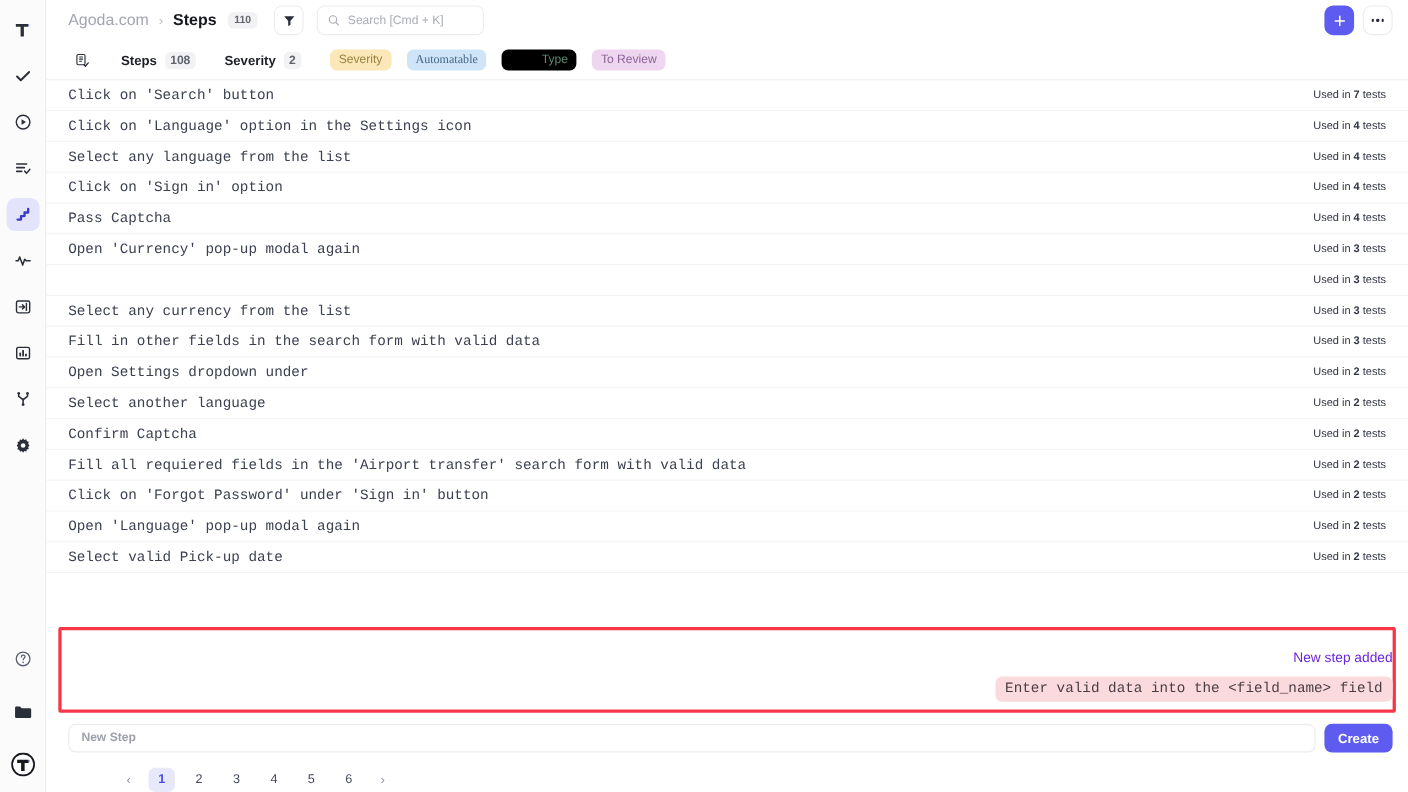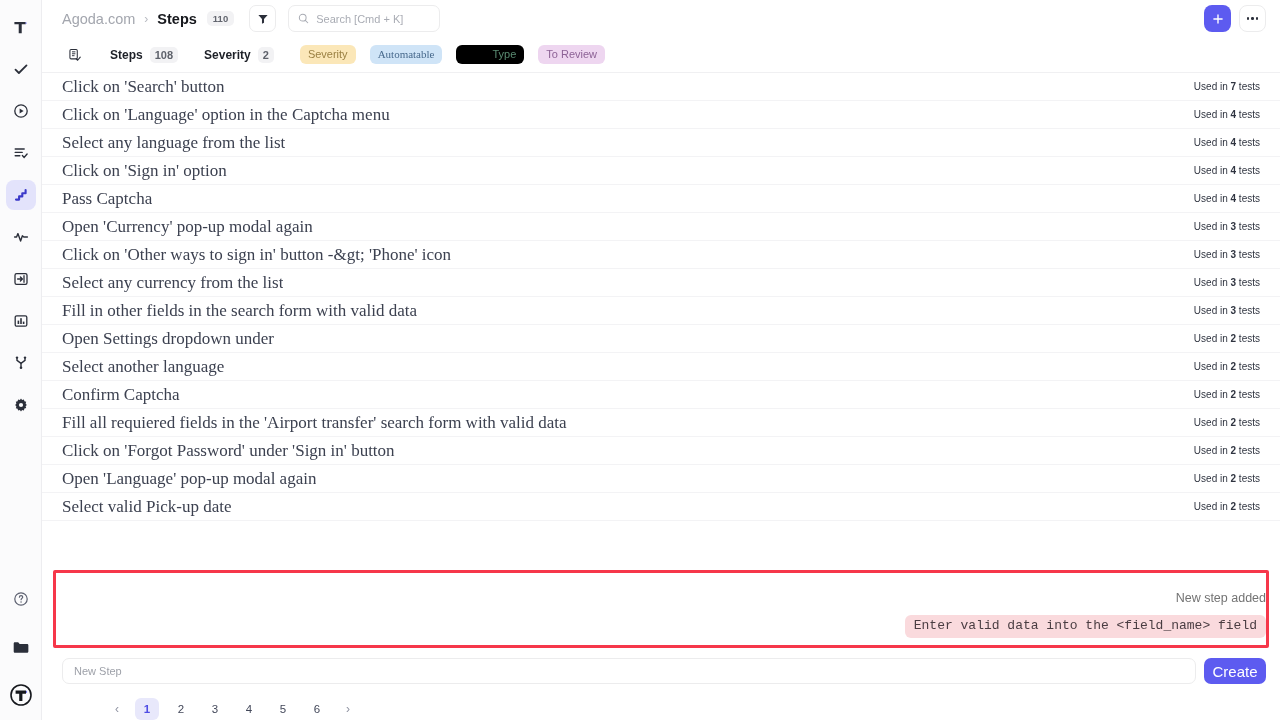--- a/index.html
+++ b/index.html
@@ -119,70 +119,71 @@
   
   .list { flex: 1 1 auto; overflow: hidden; }
   .row {
     height: 28px;
     display: flex; align-items: center;
     padding: 0 20px 0 20px;
     border-bottom: 1px solid #f3f3f5;
     cursor: pointer;
   }
   .row .step-text {
-    font-family: Liberation Serif, serif;
-    font-size: 17px;
+    font-family: Liberation Mono, monospace;
+    font-size: 13px;
     color: #3c4150;
     white-space: nowrap; overflow: hidden; text-overflow: ellipsis;
   }
   .row .spacer { flex: 1 1 auto; }
   .row .usage { font-size: 10px; color: #2f3440; white-space: nowrap; }
   .row .usage b { font-weight: 700; }
 
   
   .newstep-wrap { padding: 0 11px; }
   .newstep {
     border: 3px solid #f6374a;
     border-radius: 2px;
     height: 78px;
     padding: 18px 0 0 21px;
     background: #fff;
   }
-  .newstep-title { font-size: 12.5px; color: #737373; margin-bottom: 10px; }
+  .newstep-title { font-size: 12.5px; color: #6d28d9; margin-bottom: 10px; }
   .newstep-pill {
     display: inline-block;
     background: #fadadd;
     color: #4a3d42;
     border-radius: 6px;
     padding: 3px 9px 4px 9px;
     font-family: Liberation Mono, monospace;
     font-size: 13px;
     line-height: 1.25;
   }
 
   
   .composer {
     display: flex; align-items: center;
     padding: 10px 14px 0 20px;
     gap: 8px;
+    font-weight: bold;
   }
   .composer .field {
     flex: 1 1 auto; height: 26px;
     border: 1px solid #ececed; border-radius: 7px;
     background: #fff;
     display: flex; align-items: center;
     padding: 0 11px;
     cursor: text;
   }
   .composer .field .ph { font-size: 11px; color: #9ea1a9; }
   .create-btn {
     width: 62px; height: 26px;
     background: #5d5bf0; color: #fff;
     border-radius: 7px;
-    font-size: 15px;
+    font-size: 12px;
     display: flex; align-items: center; justify-content: center;
     cursor: pointer;
   }
 
   
   .pager { display: flex; align-items: center; padding: 14px 0 0 66px; gap: 0; }
   .pg {
     min-width: 24px; height: 22px;
     display: flex; align-items: center; justify-content: center;
     font-size: 11.5px; color: #43485a;
@@ -369,21 +370,21 @@
       <span class="chip" style="background: rgb(238, 214, 240); color: rgb(141, 98, 150);">To Review</span>
     </div>
 
     <div class="list" id="steps-list">
         <div class="row">
           <span class="step-text">Click on 'Search' button</span>
           <span class="spacer"></span>
           <span class="usage">Used in <b>7</b> tests</span>
         </div>
         <div class="row">
-          <span class="step-text">Click on 'Language' option in the Captcha menu</span>
+          <span class="step-text">Click on 'Language' option in the Settings icon</span>
           <span class="spacer"></span>
           <span class="usage">Used in <b>4</b> tests</span>
         </div>
         <div class="row">
           <span class="step-text">Select any language from the list</span>
           <span class="spacer"></span>
           <span class="usage">Used in <b>4</b> tests</span>
         </div>
         <div class="row">
           <span class="step-text">Click on 'Sign in' option</span>
@@ -394,21 +395,20 @@
           <span class="step-text">Pass Captcha</span>
           <span class="spacer"></span>
           <span class="usage">Used in <b>4</b> tests</span>
         </div>
         <div class="row">
           <span class="step-text">Open 'Currency' pop-up modal again</span>
           <span class="spacer"></span>
           <span class="usage">Used in <b>3</b> tests</span>
         </div>
         <div class="row">
-          <span class="step-text">Click on 'Other ways to sign in' button -&amp;gt; 'Phone' icon</span>
           <span class="spacer"></span>
           <span class="usage">Used in <b>3</b> tests</span>
         </div>
         <div class="row">
           <span class="step-text">Select any currency from the list</span>
           <span class="spacer"></span>
           <span class="usage">Used in <b>3</b> tests</span>
         </div>
         <div class="row">
           <span class="step-text">Fill in other fields in the search form with valid data</span>

